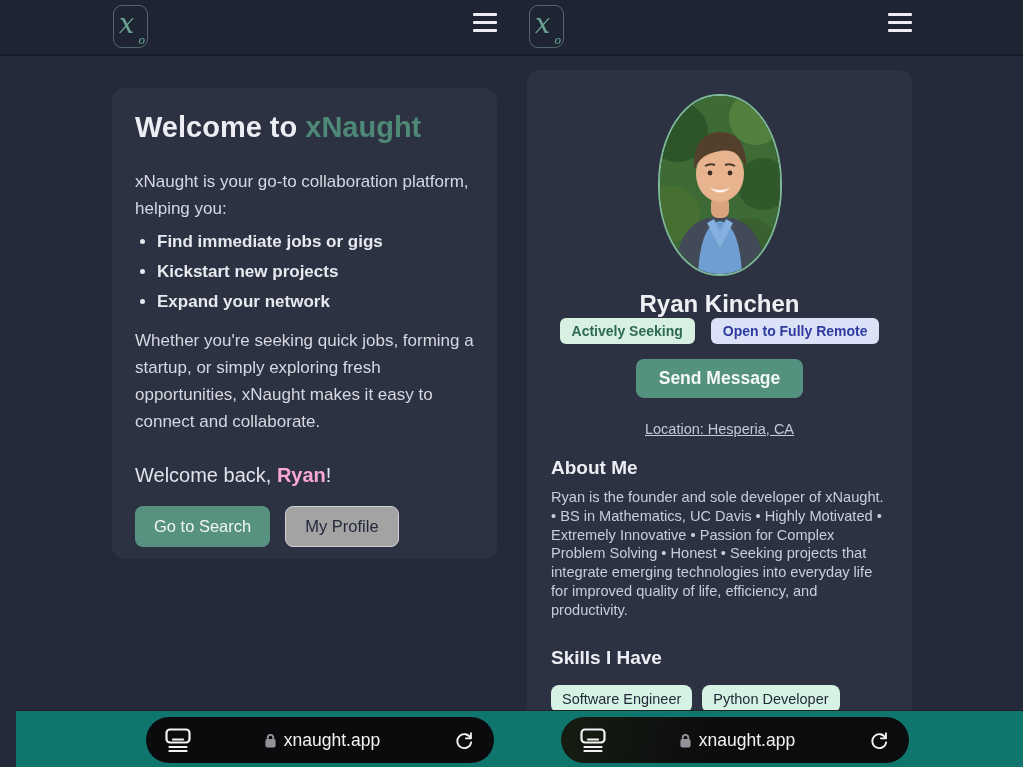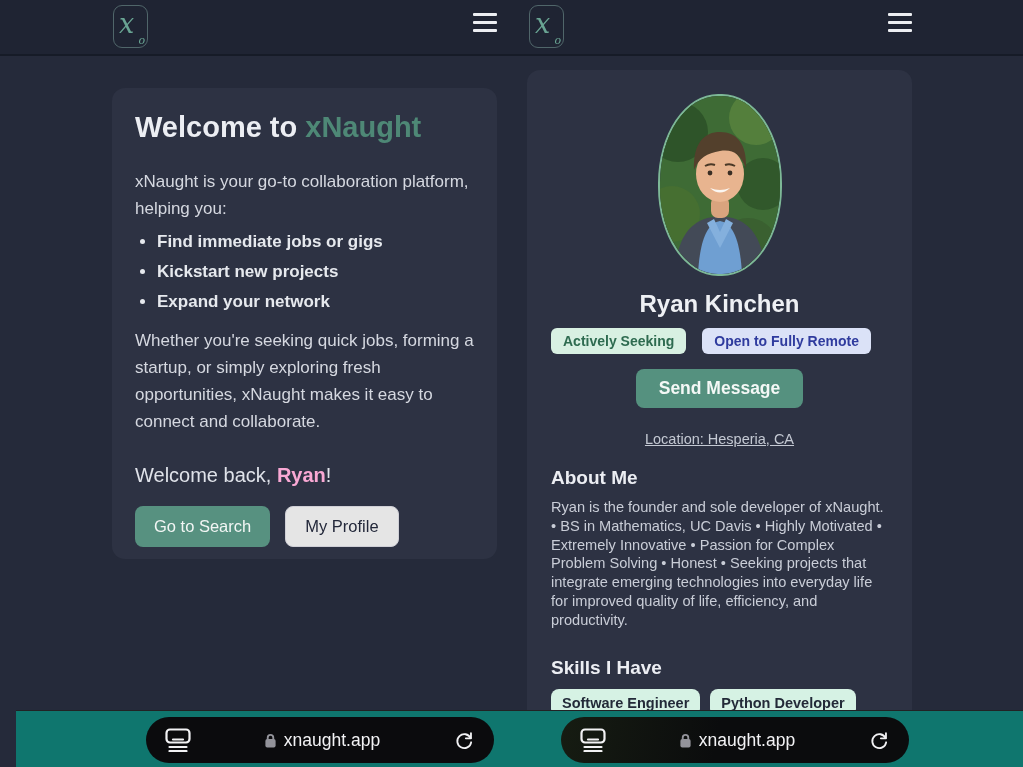--- a/index.html
+++ b/index.html
@@ -27,38 +27,38 @@
   .teal{color:#4e8876;}
   .intro{margin:0 0 8px 0;font-size:17px;line-height:27px;color:#d5d8e0;}
   .welcome-card ul{margin:6px 0 14px 0;padding-left:22px;}
   .welcome-card li{font-size:17px;line-height:23px;margin-bottom:7px;font-weight:bold;color:#e6e9ee;}
   .desc{margin:0 0 29px 0;font-size:17px;line-height:27px;color:#d5d8e0;}
   .greeting{margin:0 0 19px 0;font-size:20px;color:#dfe2e9;}
   .greeting .name{color:#f9a8d4;font-weight:bold;}
   .btn{border:none;border-radius:8px;cursor:pointer;font-family:inherit;}
   .btn-row{display:flex;gap:15px;}
   .teal-btn{background:#579180;color:#f2f6f4;font-size:16.5px;padding:10px 19px;}
-  .light-btn{background:#e5e5e5;color:#23283a;font-size:16.5px;padding:10px 19px;border:1px solid #cfcfd6;}
+  .light-btn{background:#a3a3a3;color:#23283a;font-size:16.5px;padding:10px 19px;border:1px solid #cfcfd6;}
 
   .profile-card{left:527px;top:70px;width:385px;height:697px;padding:24px;text-align:center;color:#c9cdd7;}
   .avatar{width:120px;height:178px;margin:0 auto;border:2px solid #7db897;border-radius:60px/89px;
           overflow:hidden;}
   .avatar svg{display:block;}
   .profile-card h2{margin:14px 0 0 0;font-size:24px;color:#eef0f4;font-weight:bold;}
-  .badge-row{margin-top:10px;display:flex;gap:16px;}
+  .badge-row{display:flex;justify-content:center;gap:16px;}
   .badge{font-size:14px;font-weight:bold;padding:5px 12px;border-radius:6px;white-space:nowrap;}
   .badge.mint{background:#d8f0e2;color:#2e6b50;}
   .badge.lavender{background:#dbe2f7;color:#2f3b9e;}
   .send-btn{margin-top:15px;background:#55917f;color:#f4f8f6;font-size:17.5px;font-weight:bold;
             padding:9px 23px;}
   .location{margin:23px 0 0 0;font-size:14.5px;color:#c4c9d3;text-decoration:underline;}
   .profile-card h3{margin:20px 0 0 0;font-size:19px;color:#eceef3;text-align:left;font-weight:bold;}
   .about{margin:9px 0 0 0;font-size:14.6px;line-height:18.8px;color:#c9cdd7;text-align:left;}
   .skills-h{margin-top:27px !important;}
-  .tag-row{margin-top:10px;display:flex;gap:10px;justify-content:flex-start;font-weight:bold;}
+  .tag-row{margin-top:16px;display:flex;gap:10px;justify-content:flex-start;}
   .tag{background:#d6f2e4;color:#232a38;font-size:14.5px;padding:6px 11px;border-radius:8px;white-space:nowrap;}
 
   
   .bottom-bar{position:absolute;left:16px;top:710px;width:1023px;height:57px;background:#0f766e;
               border-top:1px solid #222224;z-index:5;}
   .url-pill{position:absolute;top:6px;width:348px;height:46px;background:#0b0b0d;border-radius:23px;
             display:flex;align-items:center;justify-content:space-between;box-sizing:border-box;
             padding:0 19px;cursor:pointer;}
   .url-pill.tinted{background:linear-gradient(100deg,#161c12 0%,#0b0c0d 45%);}
   .url-center{display:flex;align-items:center;gap:7px;}

